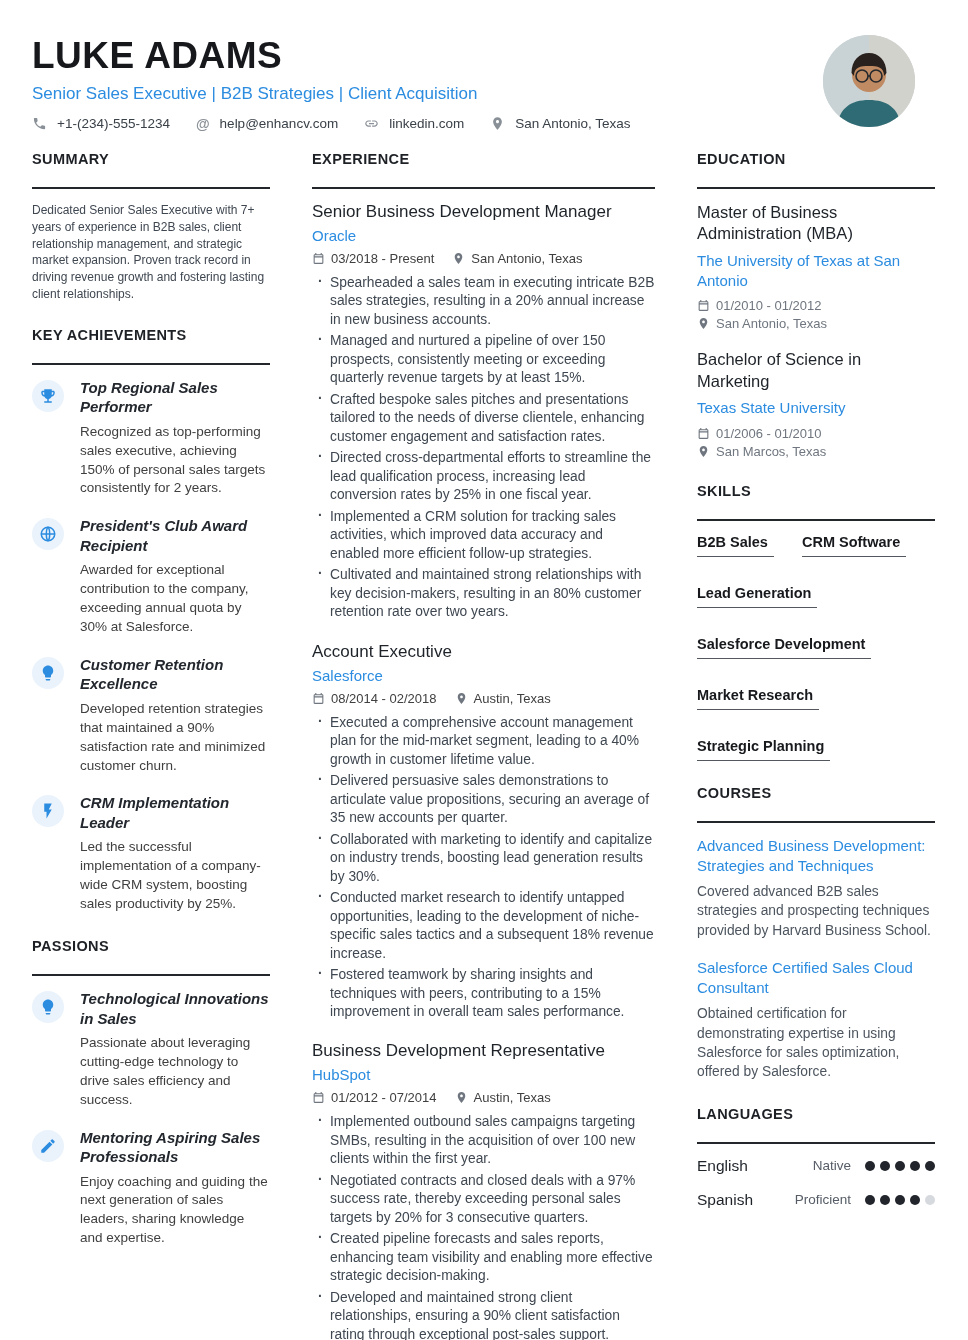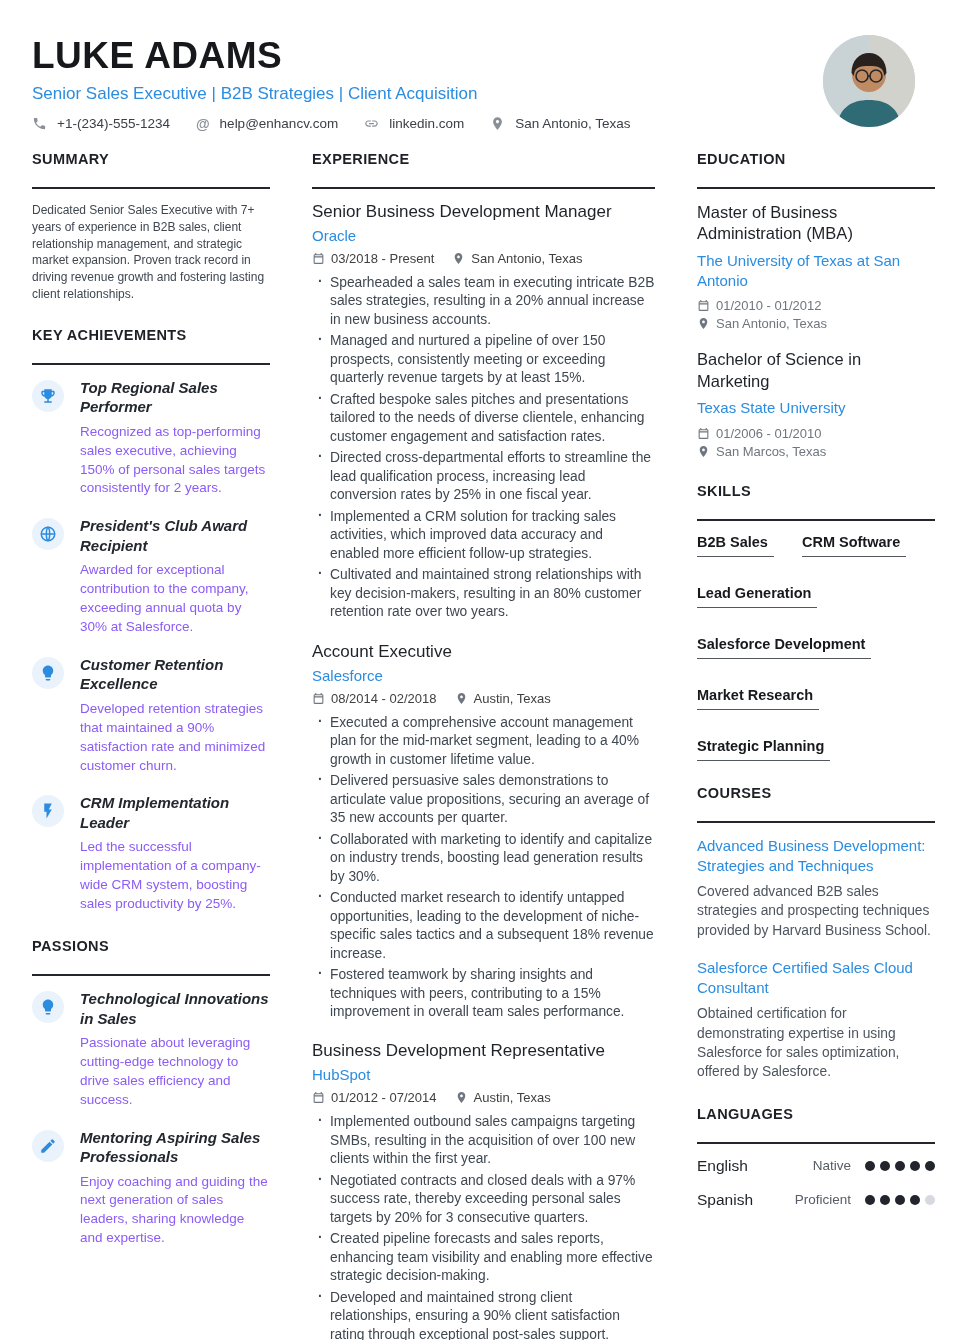--- a/index.html
+++ b/index.html
@@ -36,21 +36,21 @@
 
   
   .ach { display:flex; gap:16px; margin-bottom:18px; }
   .ach-icon {
     flex:0 0 32px; width:32px; height:32px; border-radius:50%;
     background:#eaf3fc; color:var(--accent);
     display:flex; align-items:center; justify-content:center; margin-top:2px;
   }
   .ach-icon svg { width:18px; height:18px; }
   .ach-title { font-size:15px; font-weight:600; color:#23272e; line-height:1.3; margin-bottom:6px;font-style:italic; }
-  .ach-text { font-size:13.5px; line-height:1.4; color:#8b5cf6; }
+  .ach-text { font-size:13.5px; line-height:1.4; color:#404040; }
 
   
   .job { margin-bottom:20px; }
   .job-title { font-size:17px; font-weight:500; color:#1e2329; margin-bottom:5px; }
   .job-company { font-size:15px; color:var(--accent); margin-bottom:7px; }
   .job-meta { display:flex; align-items:center; gap:18px; font-size:13px; color:#404040; margin-bottom:8px; }
   .meta-item { display:flex; align-items:center; gap:6px; }
   .meta-item svg { width:13px; height:13px; color:#6f767f; flex:0 0 auto; }
   ul.bullets { list-style:none; margin:0; padding:0; }
   .bullets li { position:relative; padding-left:18px; font-size:13.8px; line-height:1.34; color:#3f4751; margin-bottom:3px; }

